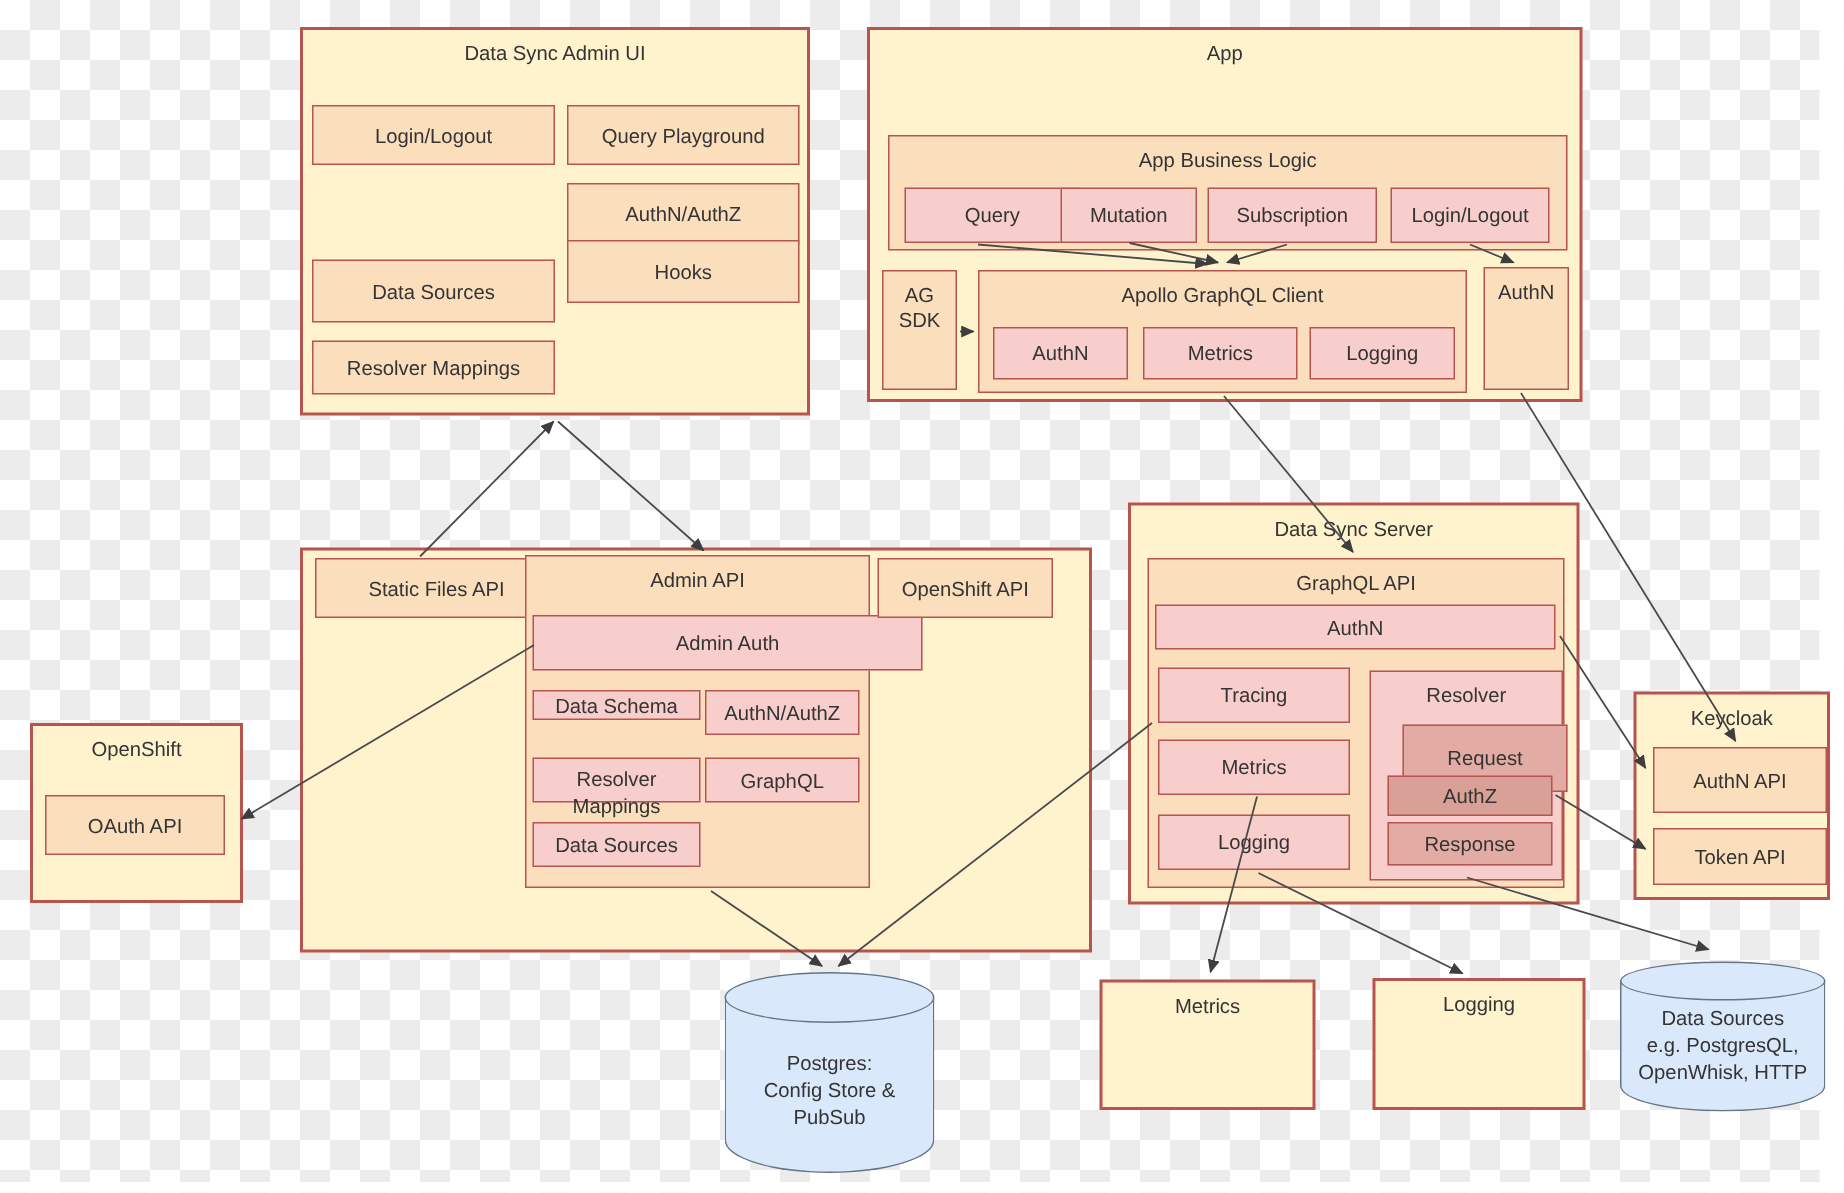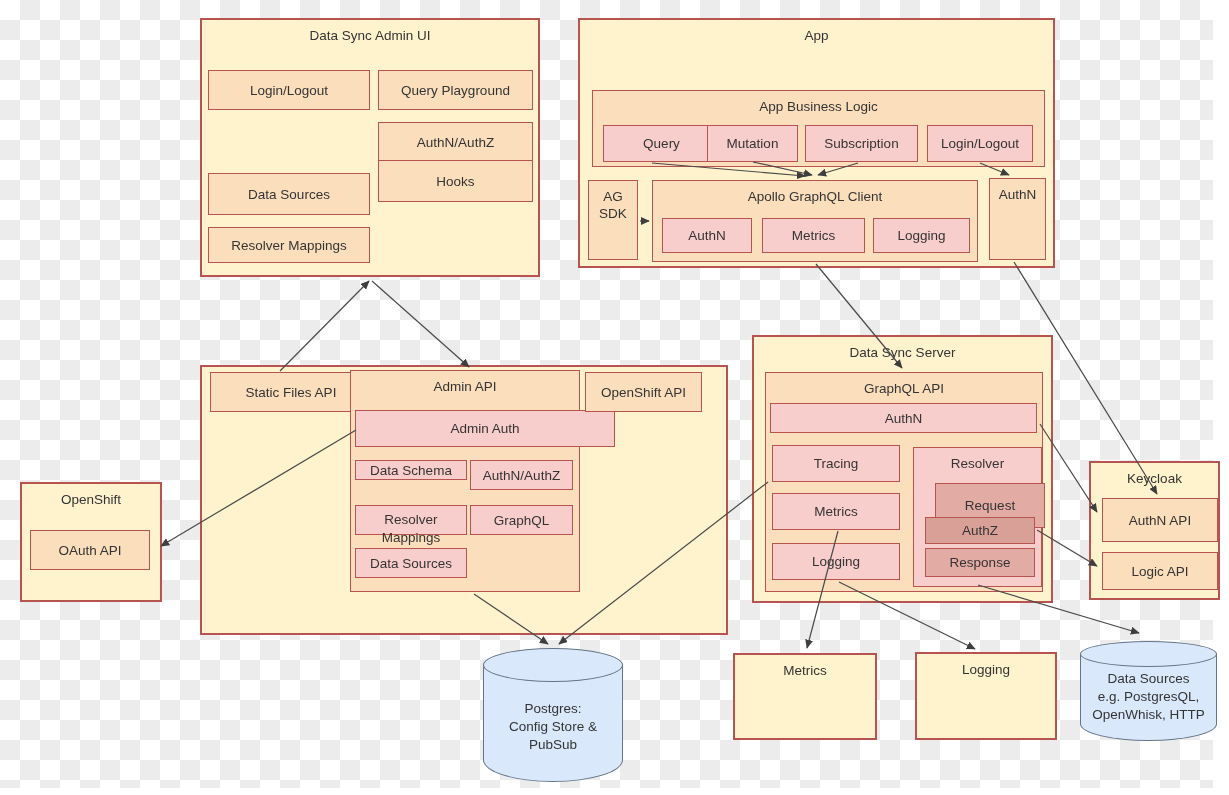--- a/index.html
+++ b/index.html
@@ -90,21 +90,21 @@
   <div class="b lvl2 mid" style="left:772px;top:445px;width:128px;height:37px;">Tracing</div>
   <div class="b lvl2 mid" style="left:772px;top:493px;width:128px;height:37px;">Metrics</div>
   <div class="b lvl2 mid" style="left:772px;top:543px;width:128px;height:37px;">Logging</div>
   <div class="b lvl2 top" style="left:913px;top:447px;width:129px;height:140px;">Resolver</div>
   <div class="b lvl3 mid" style="left:925px;top:483px;width:110px;height:45px;margin-left:10px;">Request</div>
   <div class="b lvl3b mid" style="left:925px;top:517px;width:110px;height:27px;">AuthZ</div>
   <div class="b lvl3 mid" style="left:925px;top:548px;width:110px;height:29px;">Response</div>
 
   <div class="b lvl1 mid" style="left:1102px;top:498px;width:116px;height:44px;">AuthN API</div>
   <div class="b lvl1 mid" style="left:30px;top:530px;width:120px;height:40px;">OAuth API</div>
-  <div class="b lvl1 mid" style="left:1102px;top:552px;width:116px;height:38px;">Logic API</div>
+  <div class="b lvl1 mid" style="left:1102px;top:552px;width:116px;height:38px;">Token API</div>
 
   <div class="cyl" style="left:483px;top:648px;width:140px;height:134px;">
     <div class="body" style="top:17px;border-radius:0 0 50% 50% / 0 0 22px 22px;"></div>
     <div class="lid" style="height:34px;"></div>
     <div class="txt" style="top:52px;">Postgres:
 Config Store &amp;
 PubSub</div>
   </div>
 
   <div class="cyl" style="left:1080px;top:641px;width:137px;height:100px;">

